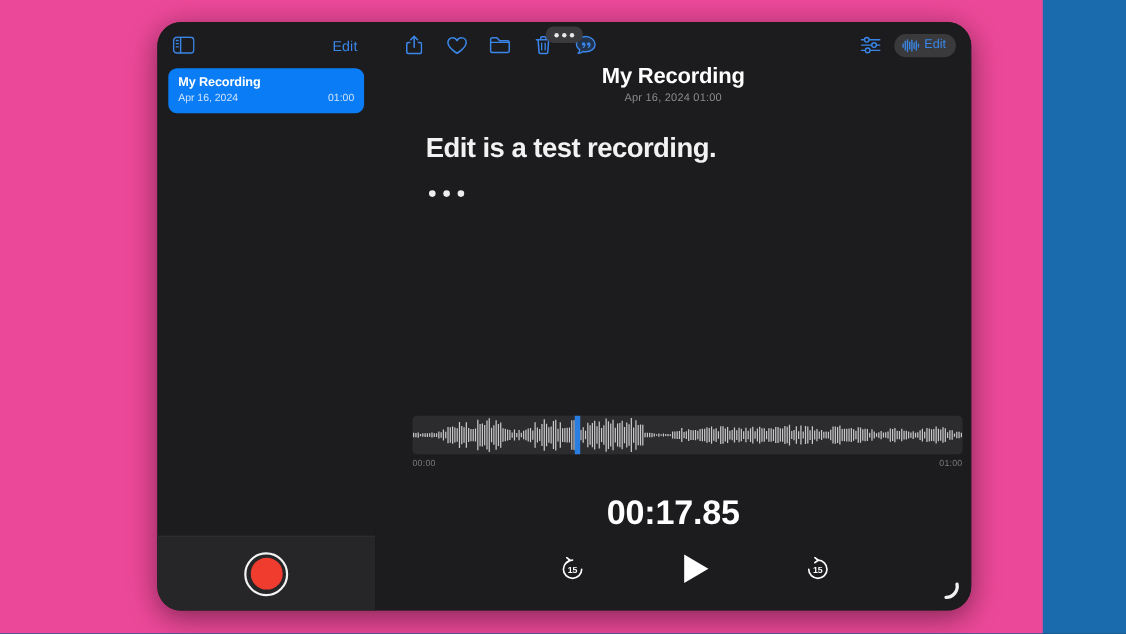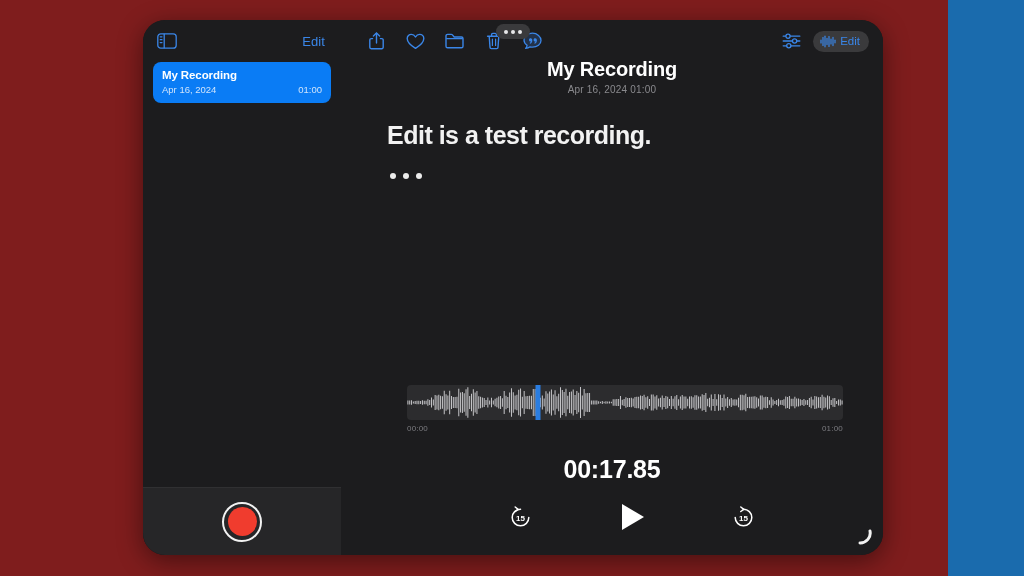--- a/index.html
+++ b/index.html
@@ -10,21 +10,21 @@
     height: 576px;
     overflow: hidden;
     font-family: "Liberation Sans", sans-serif;
     -webkit-font-smoothing: antialiased;
   }
 
   #root {
     position: relative;
     width: 948px;
     height: 576px;
-    background: #7f1d1d;
+    background: #ec4899;
   }
 
   
   .device {
     position: absolute;
     left: 143px;
     top: 20px;
     width: 740px;
     height: 535px;
     background: #1c1c1e;
@@ -252,21 +252,21 @@
     background: #ececec;
   }
 
   
   .player {
     margin-top: auto;
     padding-bottom: 22px;
   }
 
   .wave-wrap {
-    margin: 0 40px;
+    margin: 0 8px;
     position: relative;
     padding-left: 26px;
   }
   .wave-box {
     position: relative;
     height: 35px;
     background: #2c2c2e;
     border-radius: 4px;
     overflow: hidden;
   }
@@ -285,21 +285,21 @@
     justify-content: space-between;
     margin-top: 4px;
     color: #7c7c80;
     font-size: 8px;
     letter-spacing: 0.2px;
   }
 
   .time-display {
     text-align: center;
     color: #ffffff;
-    font-size: 25px;
+    font-size: 31px;
     font-weight: bold;
     letter-spacing: -0.2px;
     margin-top: 22px;
   }
 
   .controls {
     display: flex;
     align-items: center;
     justify-content: center;
     gap: 44px;

